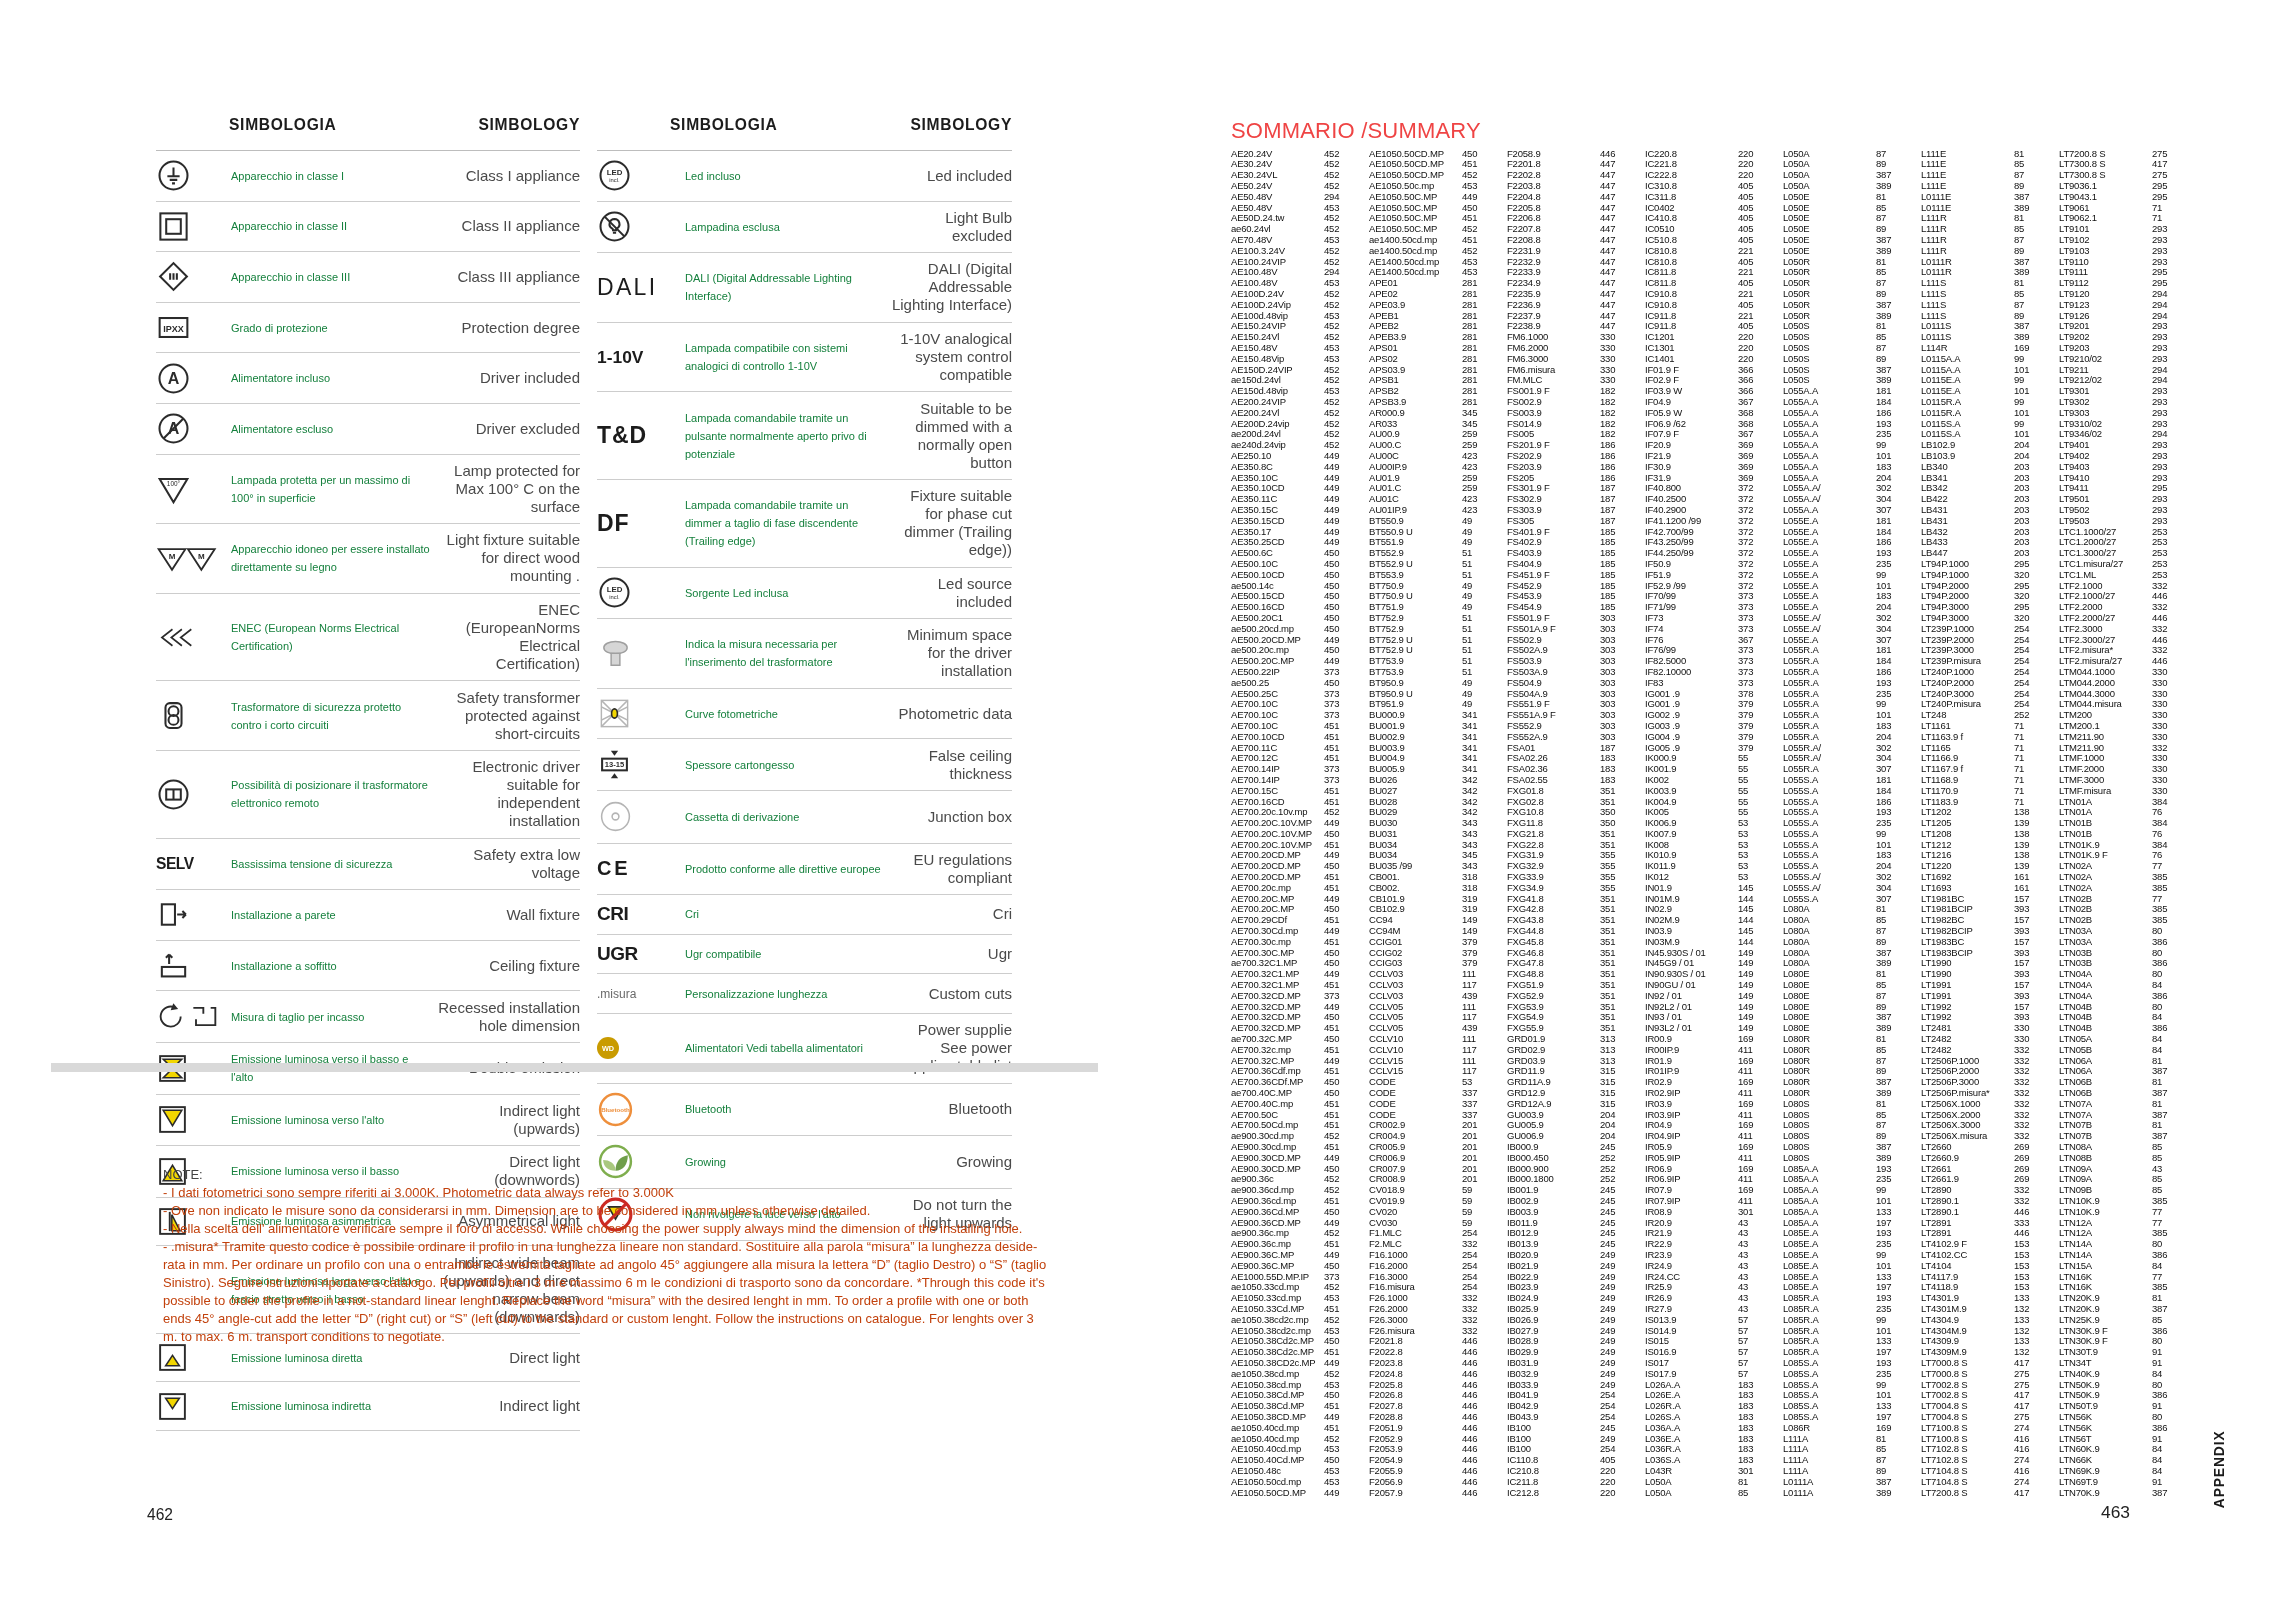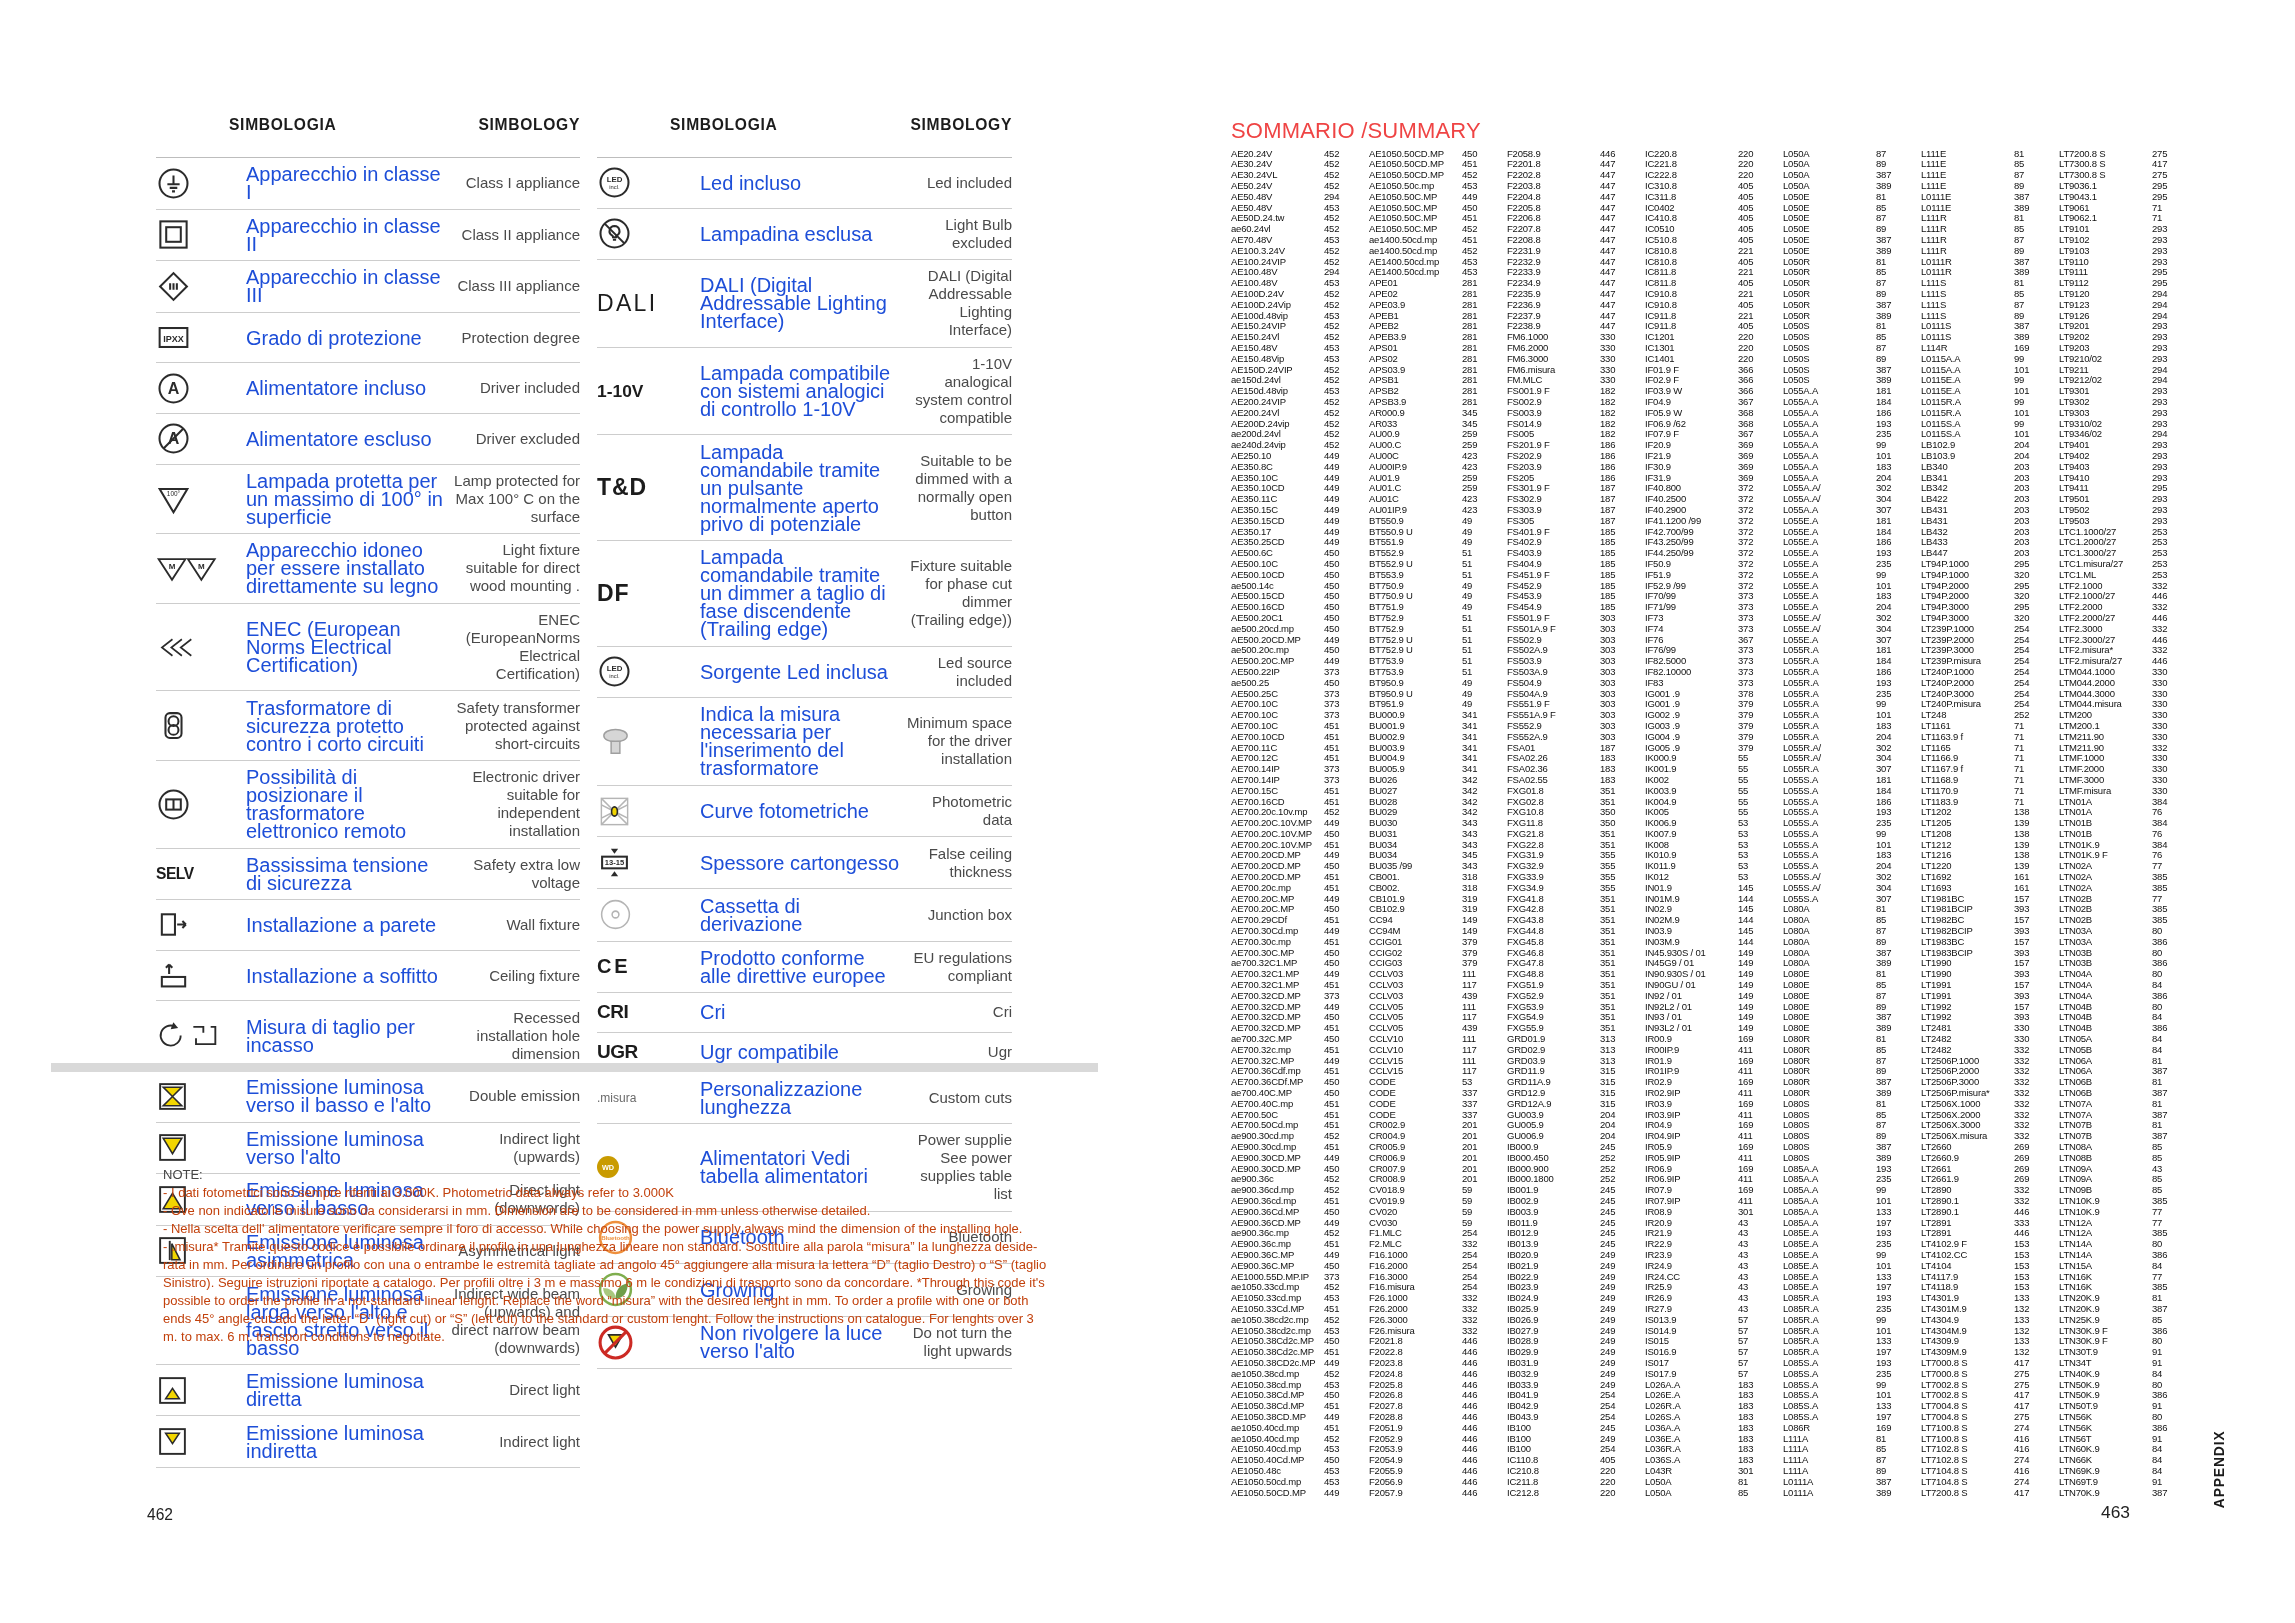--- a/index.html
+++ b/index.html
@@ -5,28 +5,28 @@
   html,body{margin:0;padding:0;}
   body{
     width:2296px;height:1624px;position:relative;background:#ffffff;
     font-family:"Liberation Sans",sans-serif;color:#2b2b2b;overflow:hidden;
   }
   
   .legend{position:absolute;top:116px;}
   .legend-a{left:156px;width:424px;}
   .legend-b{left:597px;width:415px;}
   .legend-head{display:flex;justify-content:space-between;align-items:flex-end;
-    border-bottom:0.9px solid #bdbdbd;padding-bottom:23px;}
+    border-bottom:0.9px solid #bdbdbd;padding-bottom:16px;}
   .legend-head span{font-size:15.6px;font-weight:bold;letter-spacing:0.7px;color:#1c1c1c;}
   .legend-head .hd-it{padding-left:73px;}
   .legend-row{display:flex;align-items:center;border-bottom:0.9px solid #cdcdcd;
     padding:7.3px 0;min-height:24px;}
   .icon-cell{flex:0 0 75px;display:flex;align-items:center;}
   .legend-b .icon-cell{flex:0 0 88px;}
-  .it-cell{flex:0 0 200px;font-size:20px;line-height:18px;color:#1d4ed8;padding-right:5.5px;margin-left:15px;}
+  .it-cell{flex:0 0 200px;font-size:11px;line-height:18px;color:#15803d;padding-right:5.5px;}
   .en-cell{flex:1;text-align:right;font-size:15px;line-height:18px;color:#4a4a4a;}
   .bigtxt{font-size:23px;color:#1c1c1c;letter-spacing:0.9px;font-weight:400;}
   .boldtxt{font-size:17.4px;font-weight:700;color:#1c1c1c;}
   .selvtxt{font-size:15.6px;font-weight:700;letter-spacing:-0.5px;color:#1c1c1c;}
   .misuratxt{font-size:12px;color:#6a6a6a;}
   .wd-badge{width:22px;height:22px;border-radius:50%;background:var(--wd-yellow);
     color:#fff;font-size:7.3px;font-weight:700;display:inline-flex;align-items:center;justify-content:center;text-align:right;}
   
   .st{fill:none;stroke:#2b2b2b;stroke-width:1.4;}
   .stl{fill:none;stroke:#b5b5b5;stroke-width:1;}

